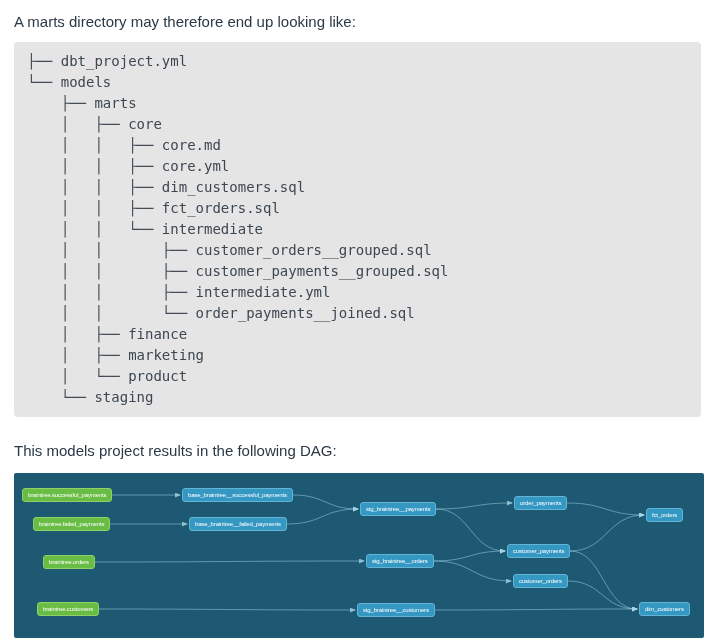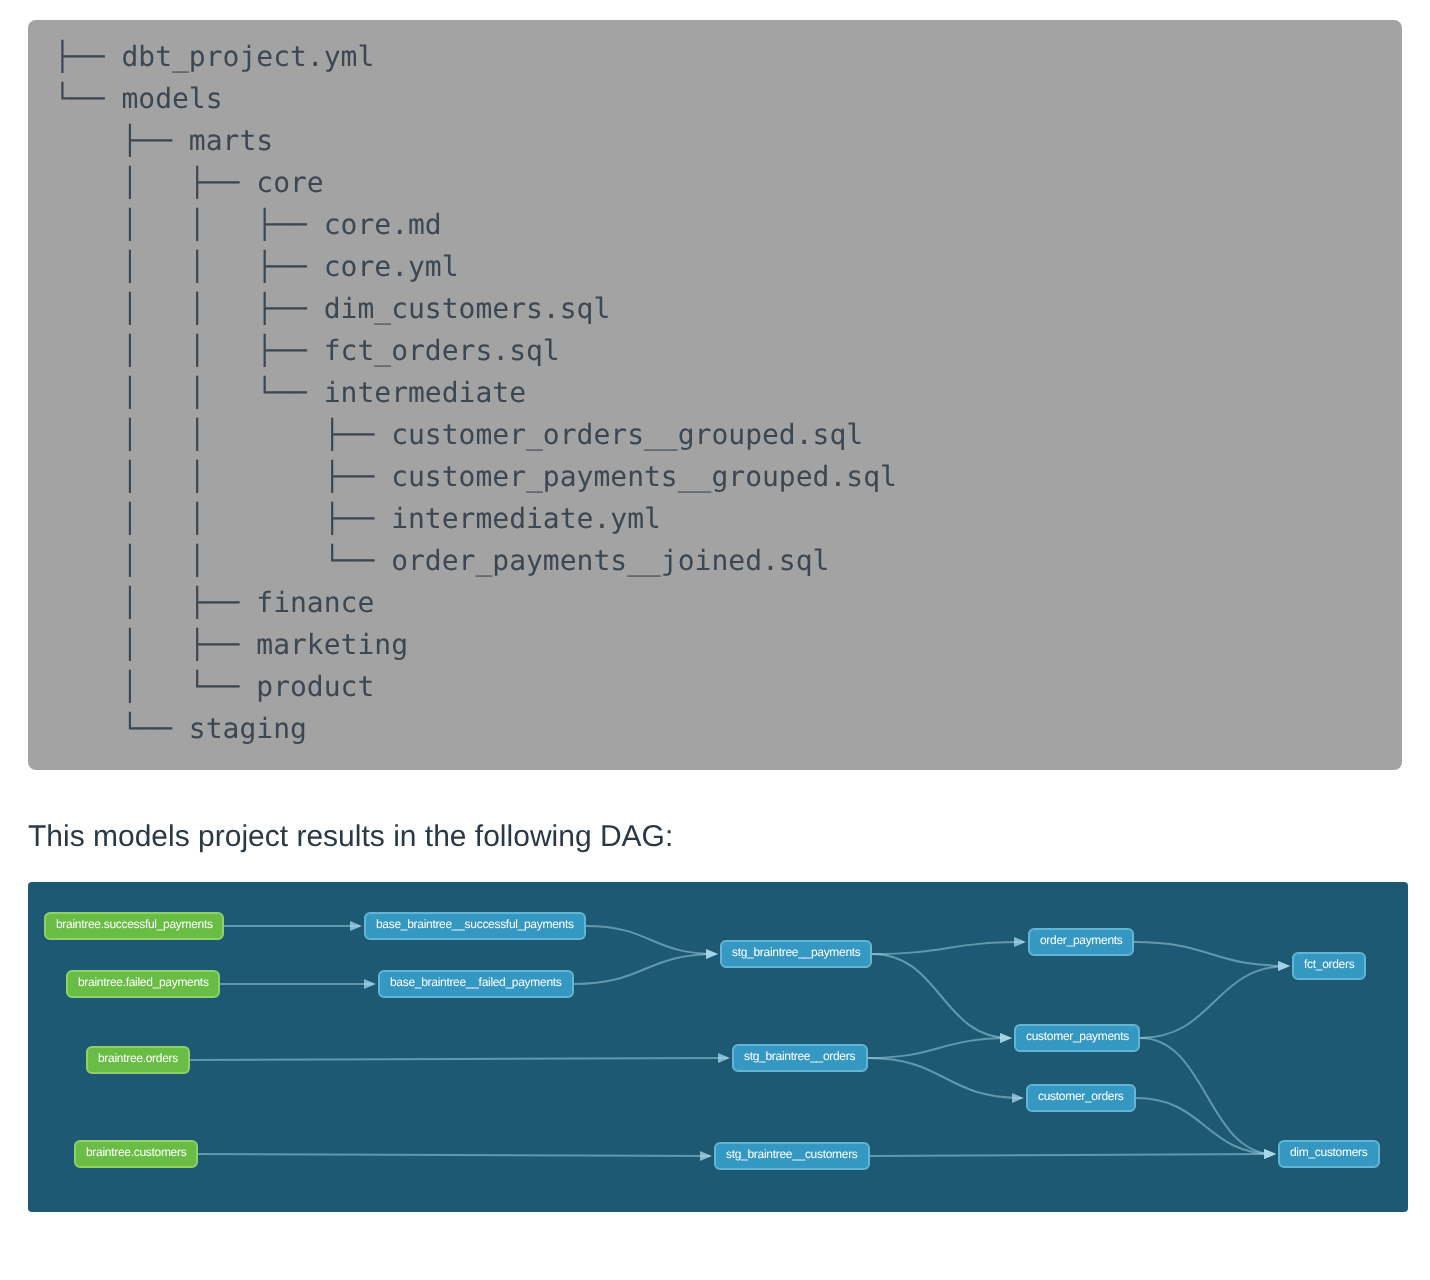--- a/index.html
+++ b/index.html
@@ -7,21 +7,21 @@
     width:715px; height:640px; overflow:hidden;
     font-family:"Liberation Sans", sans-serif;
     color:#2e3a47;
   }
   .content { padding:10px 14px 0 14px; }
   .lead {
     font-size:15px; line-height:19px; margin:2px 0 11px 0; color:#2b3947;
   }
   .lead.second { margin-top:24px; margin-bottom:13px; }
   .code-block {
-    background:#a3a3a3; border-radius:4px; padding:9px 13px;
+    background:#e5e5e5; border-radius:4px; padding:9px 13px;
     width:661px; box-sizing:content-box;
   }
   .code-block pre {
     margin:0;
     font-family:"DejaVu Sans Mono", monospace;
     font-size:14px; line-height:21px; color:#3d4751;
     white-space:pre;
   }
   .dag {
     position:relative; width:690px; height:165px;
@@ -34,20 +34,21 @@
     font-size:6px; letter-spacing:-0.15px; white-space:nowrap;
     color:#ffffff; border-radius:3px; border:1px solid transparent;
     cursor:pointer;
   }
 </style>
 </head>
 <body>
 
 <div class="content">
 
+  <p class="lead">A marts directory may therefore end up looking like:</p>
 
   <div class="code-block">
     <pre>├── dbt_project.yml
 └── models
     ├── marts
     │   ├── core
     │   │   ├── core.md
     │   │   ├── core.yml
     │   │   ├── dim_customers.sql
     │   │   ├── fct_orders.sql

